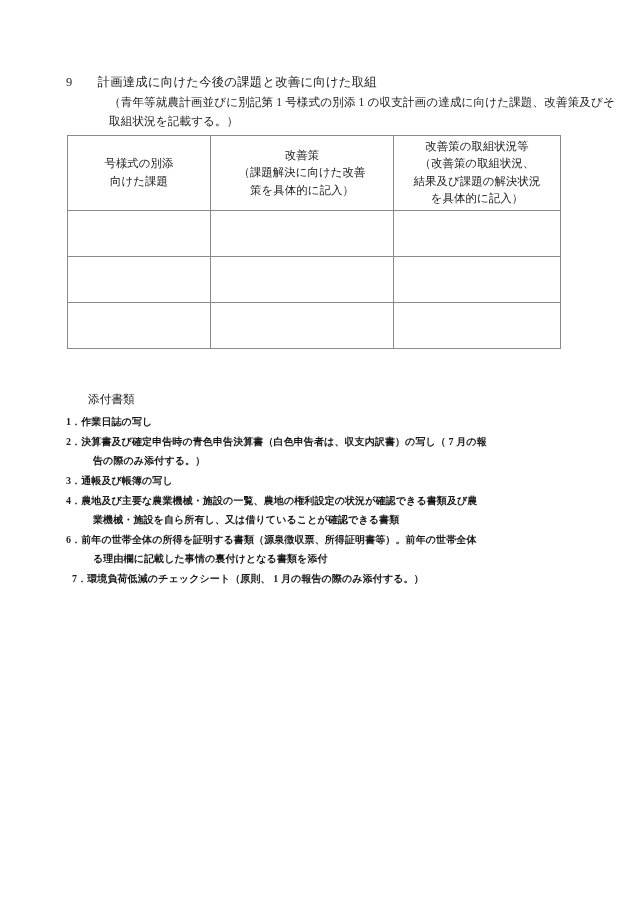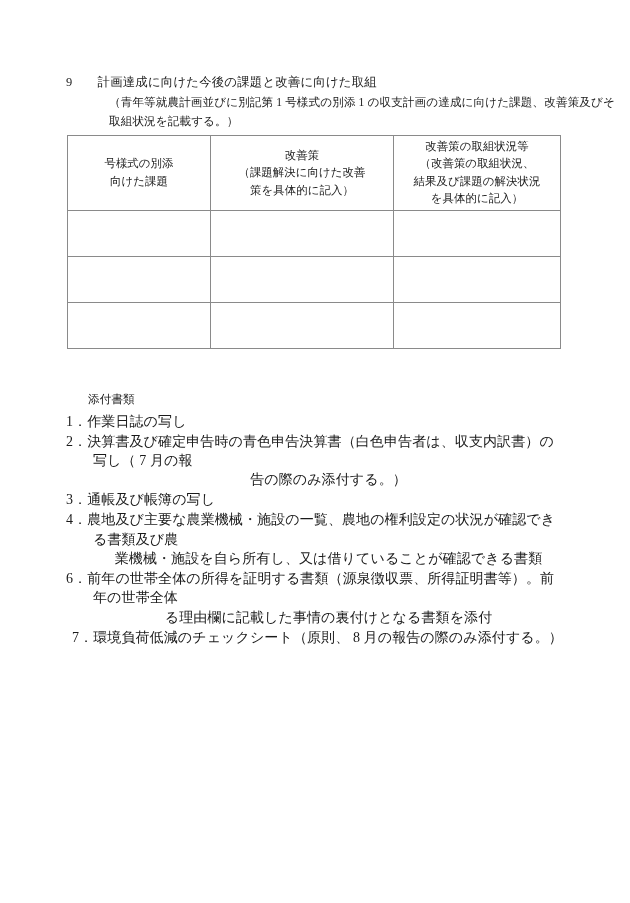--- a/index.html
+++ b/index.html
@@ -80,42 +80,42 @@
     letter-spacing: 0.1px;
     margin: 0 0 3px 22px;
     white-space: pre;
   }
   ol.attach-list {
     list-style: none;
     margin: 0;
     padding: 0;
   }
   ol.attach-list > li {
-    font-size: 14px;
+    font-size: 10px;
     line-height: 19.4px;
     letter-spacing: 0.1px;
     margin: 0 0 0.5px 0;
     padding-left: 27px;
     text-indent: -27px;
+    font-weight: bold;
   }
   ol.attach-list > li.extra-indent {
     padding-left: 33px;
     text-indent: -27px;
   }
   ol.attach-list > li .num {
     white-space: pre;
   }
   ol.attach-list > li .ln {
     display: block;
     white-space: pre;
     text-indent: 0;
   }
   ol.attach-list > li .ln.cont {
     padding-left: 0;
-    text-align: center;
   }
 </style>
 </head>
 <body>
 
 <div class="page">
 
   <div class="section-heading">9　　計画達成に向けた今後の課題と改善に向けた取組</div>
 
   <div class="section-note">
@@ -188,19 +188,19 @@
         <span class="ln cont">業機械・施設を自ら所有し、又は借りていることが確認できる書類</span>
       </li>
 
 
       <li>
         <span class="num">6．</span><span>前年の世帯全体の所得を証明する書類（源泉徴収票、所得証明書等）。前年の世帯全体</span>
         <span class="ln cont">る理由欄に記載した事情の裏付けとなる書類を添付</span>
       </li>
 
       <li class="extra-indent">
-        <span class="num">7．</span><span>環境負荷低減のチェックシート（原則、 8 月の報告の際のみ添付する。）</span>
+        <span class="num">7．</span><span>環境負荷低減のチェックシート（原則、 1 月の報告の際のみ添付する。）</span>
       </li>
 
     </ol>
   </div>
 
 </div>
 
 </body></html>

